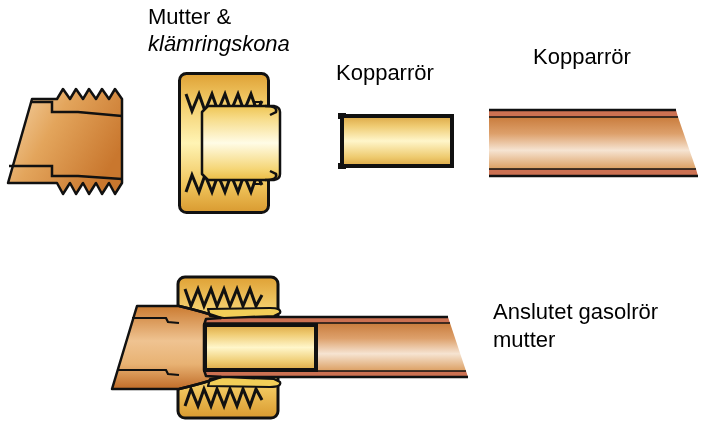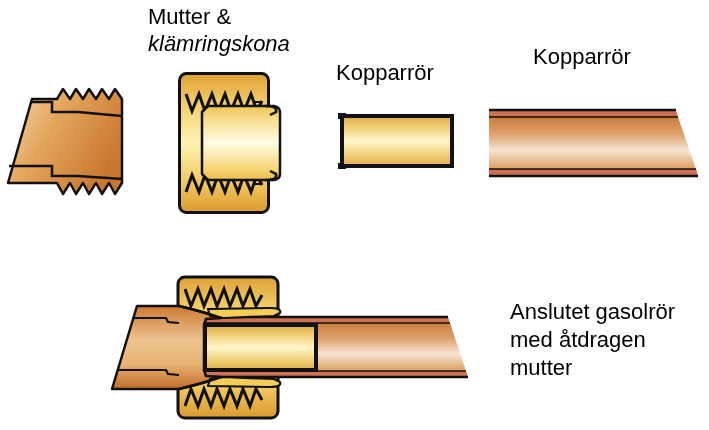--- a/index.html
+++ b/index.html
@@ -19,21 +19,21 @@
     white-space:nowrap;
   }
   .lbl.center{text-align:left;}
   figure{margin:0;padding:0;position:absolute;}
   svg{display:block;}
   .asm-lbl{
     position:absolute;
     left:493px;top:298px;width:210px;
     font-size:22px;line-height:28px;
   }
-  .asm-lbl span{display:block;margin-left:17px;}
+  .asm-lbl span{display:block;}
 </style>
 </head>
 <body>
 
 <div class="canvas">
 
 
   <div class="lbl center" style="left:148px;top:3px;width:180px;white-space:normal;">
     <span style="display:block;">Mutter &amp;</span>
     <span style="display:block;font-style:italic;">klämringskona</span>
@@ -180,17 +180,16 @@
       <path d="M 180,39 L 242,38 Q 254,38 252,43 L 246,46 L 196,48 L 182,46 Z" fill="#F2CE58" stroke="#111111" stroke-width="2.2" stroke-linejoin="round"></path>
       <path d="M 180,116 L 242,117 Q 254,117 252,112 L 246,109 L 196,107 L 182,109 Z" fill="#F2CE58" stroke="#111111" stroke-width="2.2" stroke-linejoin="round"></path>
 
       <path d="M 151,36 C 168,40 182,44 193,48" fill="none" stroke="#111111" stroke-width="2.5"></path>
       <path d="M 151,119 C 168,115 182,111 193,107" fill="none" stroke="#111111" stroke-width="2.5"></path>
     </svg>
   </figure>
 
   <div class="asm-lbl">
     <span>Anslutet gasolrör</span>
-    <span>med åtdragen</span>
     <span>mutter</span>
   </div>
 
 </div>
 
 </body></html>

